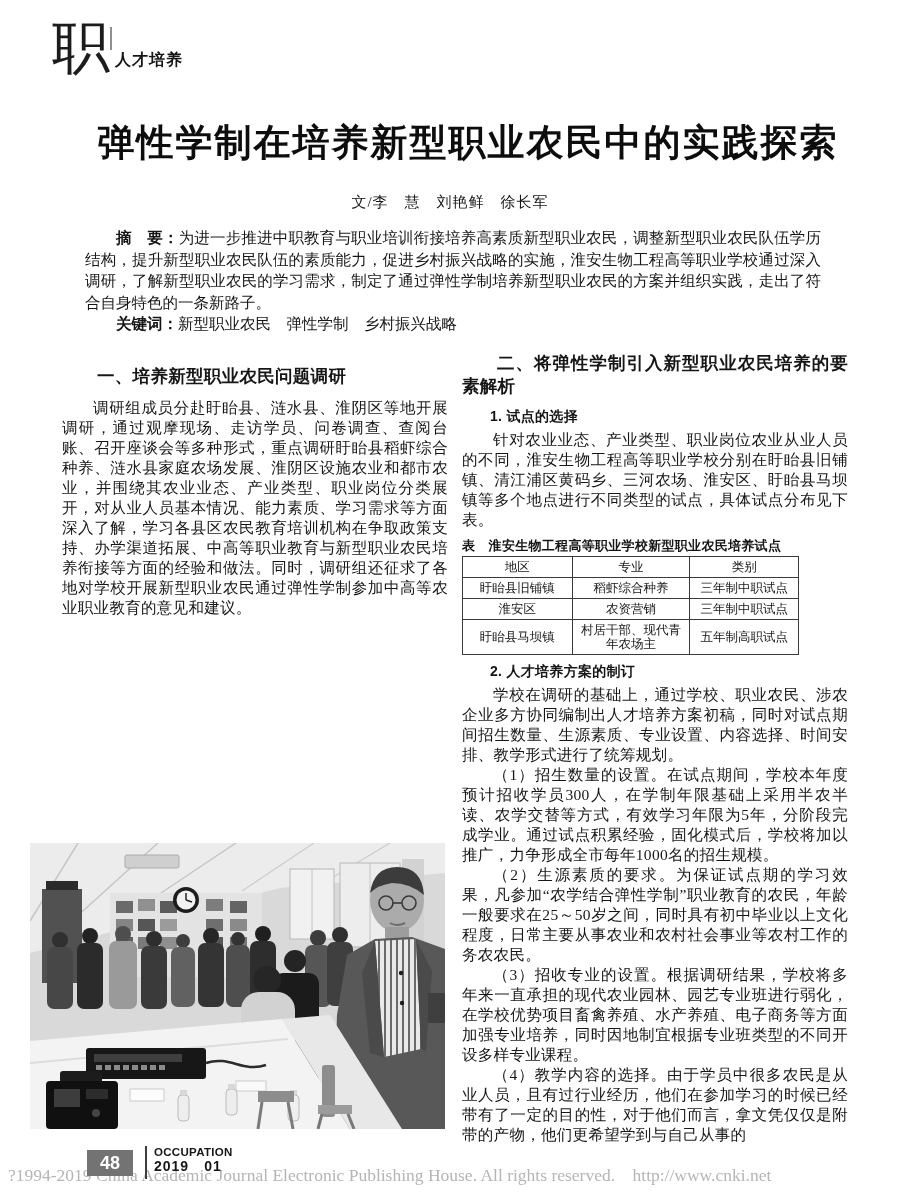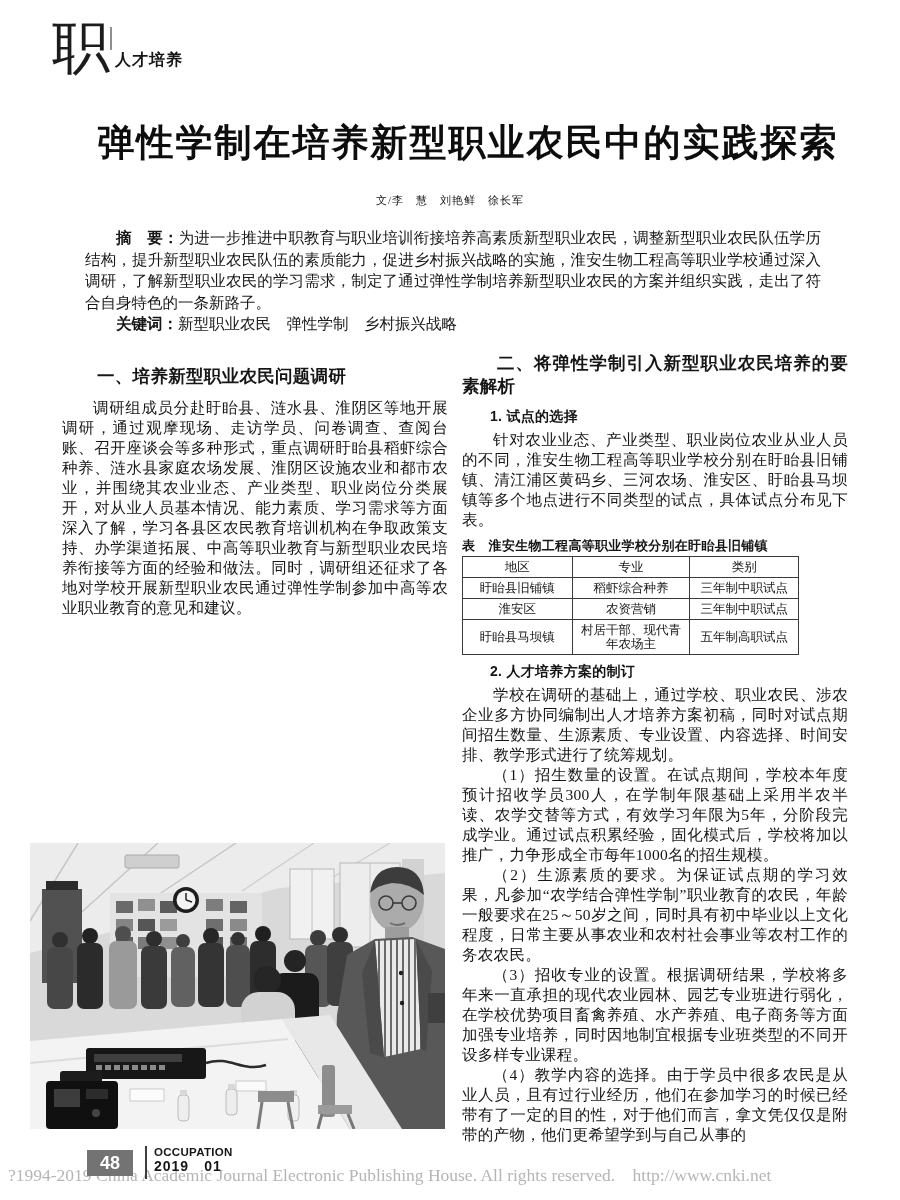--- a/index.html
+++ b/index.html
@@ -14,21 +14,21 @@
     font-size:58px; line-height:1.1; font-weight:400; color:#1c1c1c;
     font-family:"Liberation Serif",serif; }
   .logo-divider { position:absolute; left:110px; top:27px; width:2px; height:23px; background:#8f8f8f; }
   .column-label { position:absolute; left:115px; top:50px;
     font-family:"Liberation Sans","DejaVu Sans",sans-serif; font-weight:700; font-size:16px; letter-spacing:1px; }
   
   .article-title { position:absolute; left:18px; top:118px; width:900px; text-align:center;
     font-family:"Liberation Sans","DejaVu Sans",sans-serif; font-weight:700;
     font-size:37px; letter-spacing:2px; color:#0d0d0d; }
   .byline { position:absolute; left:0; top:193px; width:900px; text-align:center;
-    font-size:11px; letter-spacing:1px; }
+    font-size:15px; letter-spacing:1px; }
   
   .abstract-block { position:absolute; left:85px; top:227px; width:736px;
     font-size:15.5px; line-height:21.5px; text-align:justify; word-break:break-all; }
   .abstract-block p { text-indent:2em; }
   .lead-label { font-weight:700; }
   
   .col { position:absolute; width:386px; font-size:15.5px; line-height:20px;
     text-align:justify; word-break:break-all; letter-spacing:0.3px; }
   .col-left  { left:62px;  top:352px; }
   .col-right { left:462px; top:350px; }
@@ -238,21 +238,21 @@
         <line x1="258" y1="259" x2="263" y2="286" stroke="#7b7b7b" stroke-width="3"></line>
       </g>
     </svg>
   </figure>
 
   <div class="col col-right">
     <h3 class="section-heading section-heading-2">二、将弹性学制引入新型职业农民培养的要素解析</h3>
     <h4 class="sub-heading">1. 试点的选择</h4>
     <p class="body-para">针对农业业态、产业类型、职业岗位农业从业人员的不同，淮安生物工程高等职业学校分别在盱眙县旧铺镇、清江浦区黄码乡、三河农场、淮安区、盱眙县马坝镇等多个地点进行不同类型的试点，具体试点分布见下表。</p>
 
-    <div class="table-caption">表　淮安生物工程高等职业学校分别在盱眙县旧铺镇</div>
+    <div class="table-caption">表　淮安生物工程高等职业学校新型职业农民培养试点</div>
     <table class="data-table">
       <colgroup>
           <col style="width:110px">
           <col style="width:118px">
           <col style="width:109px">
         </colgroup>
       <thead>
         <tr>
           <th>地区</th>
           <th>专业</th>

